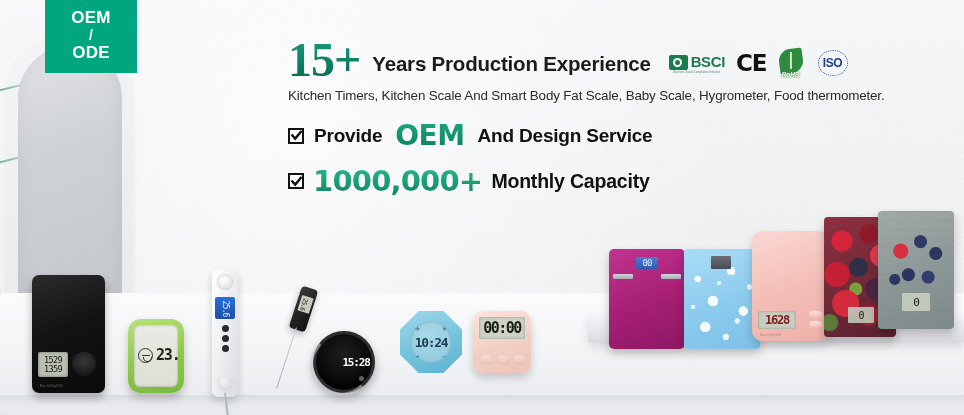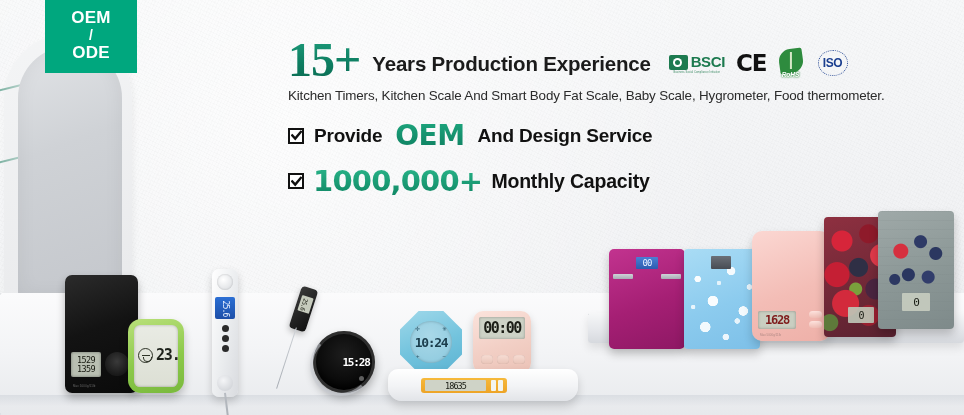--- a/index.html
+++ b/index.html
@@ -256,21 +256,20 @@
   
   .product { position: absolute; z-index: 12; }
 
   
   #p-black-scale {
     left: 32px; bottom: 22px;
     width: 73px; height: 118px;
     border-radius: 7px;
     background: linear-gradient(160deg, #2b2b2b 0%, #131313 45%, #0a0a0a 100%);
     box-shadow: 0 5px 9px rgba(0,0,0,0.28);
-    margin-left: 33px;
   }
   #p-black-scale .lcd {
     position: absolute; left: 6px; bottom: 16px;
     width: 30px; height: 25px;
     background: #b9bfb2;
     border-radius: 2px;
     display: flex; flex-direction: column; justify-content: center; align-items: center;
     gap: 0px;
     box-shadow: inset 0 0 3px rgba(0,0,0,0.4);
   }
@@ -807,29 +806,20 @@
     <div class="lcd">
       <span>00:00</span>
     </div>
     <div class="keys">
         <i></i>
         <i></i>
         <i></i>
       </div>
   </div>
 
-  <div class="product" id="p-baby-scale">
-    <div class="lcd">
-      <span class="num">18635</span>
-      <span class="keys">
-          <i></i>
-          <i></i>
-        </span>
-    </div>
-  </div>
 
   <div class="product" id="p-magenta-scale">
     <div class="lcd">
       <span>00</span>
     </div>
     <div class="el-l"></div>
     <div class="el-r"></div>
   </div>
 
   <div class="product" id="p-bluedots-scale">

